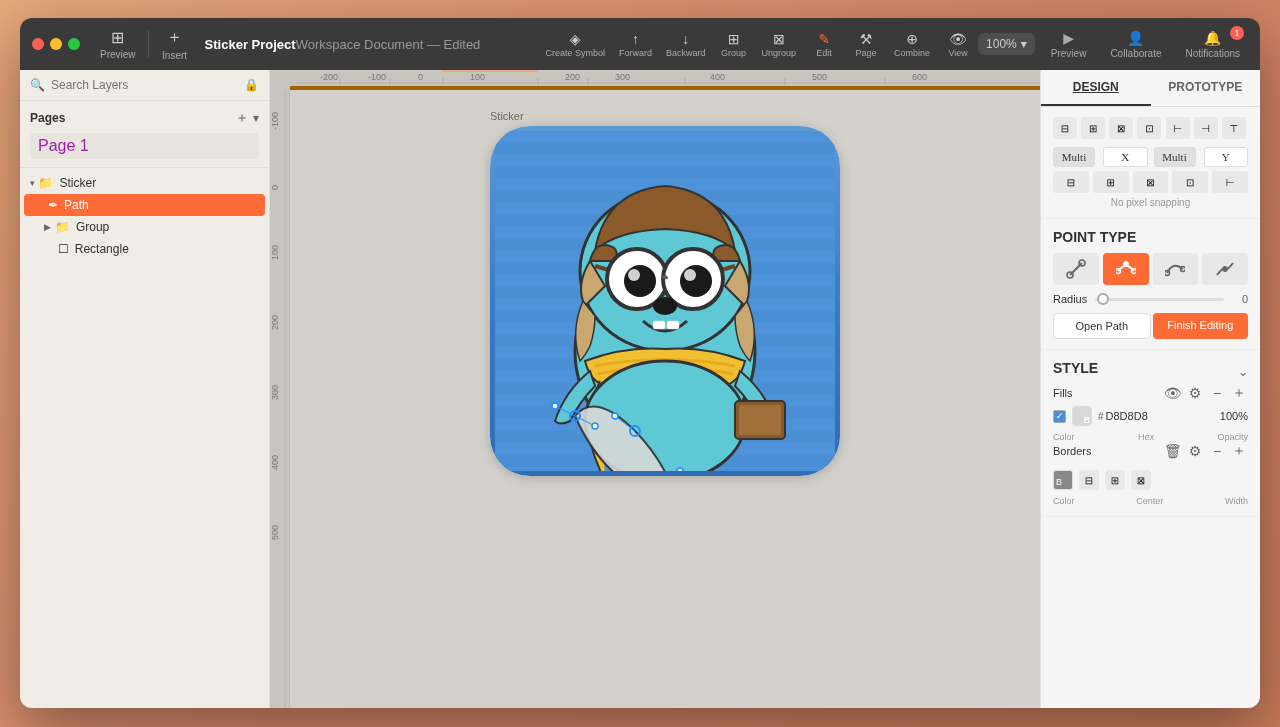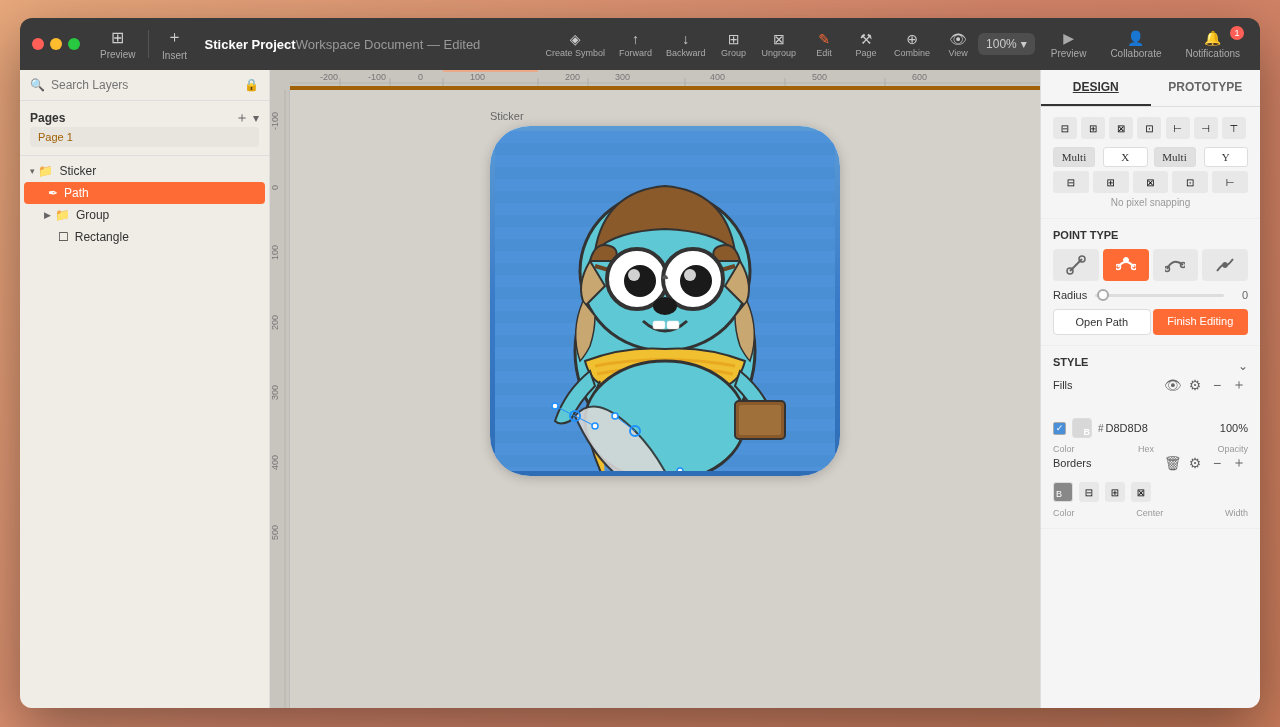--- a/index.html
+++ b/index.html
@@ -228,23 +228,24 @@
       font-size: 12px;
       font-weight: 600;
       color: #333;
     }
     .pages-actions {
       display: flex;
       gap: 4px;
       align-items: center;
     }
     .page-item {
+      margin-top: 6px;
       padding: 4px 8px;
-      font-size: 11px;
-      color: #a16207;
+      font-size: 16px;
+      color: #a21caf;
       background: #e8e4de;
       border-radius: 4px;
       cursor: pointer;
     }
 
     .layers-section {
       flex: 1;
       overflow-y: auto;
       padding: 4px 0;
     }
@@ -393,21 +394,21 @@
       border-bottom: 2px solid #333;
       text-decoration: underline;
     }
 
     .panel-section {
       padding: 10px 12px;
       border-bottom: 1px solid #eee;
     }
 
     .panel-section-title {
-      font-size: 11px;
+      font-size: 14px;
       font-weight: 600;
       color: #333;
       margin-bottom: 8px;
       text-transform: uppercase;
     }
 
     .align-grid {
       display: grid;
       grid-template-columns: repeat(7, 1fr);
       gap: 2px;
@@ -553,21 +554,21 @@
       display: flex;
       align-items: center;
       justify-content: space-between;
     }
     .style-expand { font-size: 12px; color: #666; cursor: pointer; }
 
     .fills-header {
       display: flex;
       align-items: center;
       justify-content: space-between;
-      margin-bottom: 20px;
+      margin-bottom: 0;
     }
     .fills-label { font-size: 11px; font-weight: 500; color: #333; }
     .fills-actions { display: flex; gap: 4px; }
     .fill-action-btn {
       font-size: 14px;
       color: #666;
       cursor: pointer;
       width: 18px;
       height: 18px;
       display: flex;

